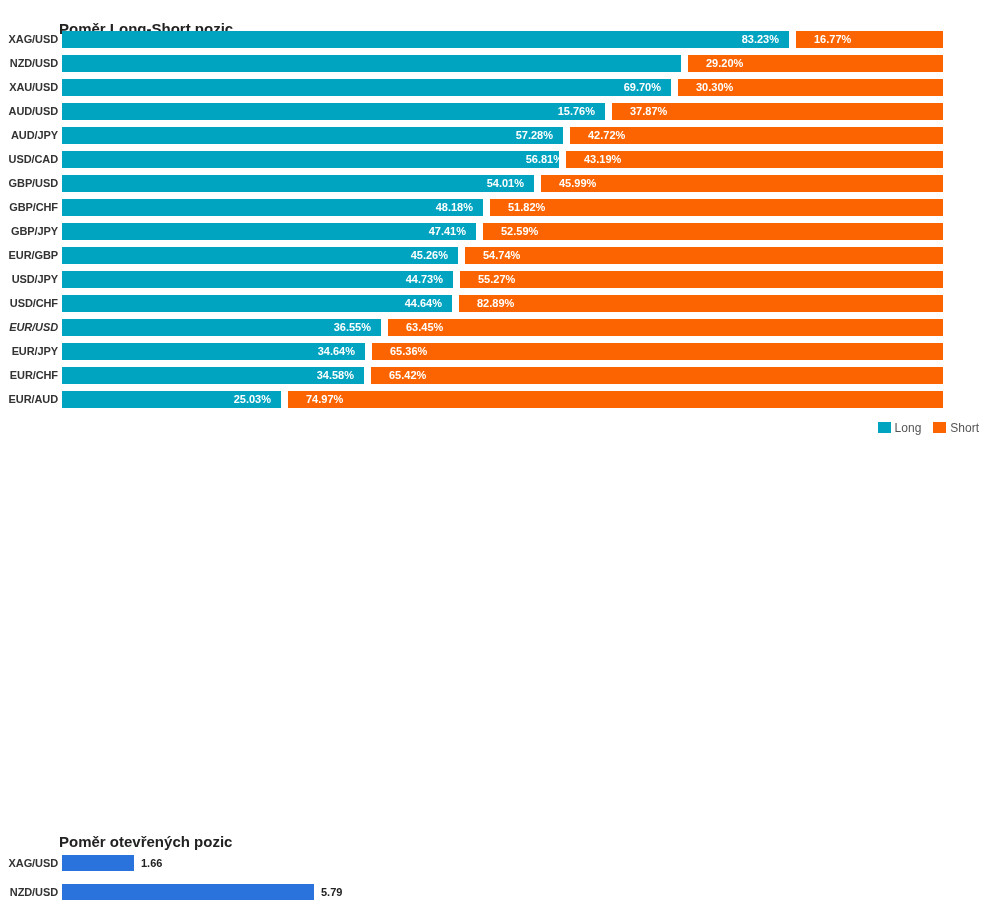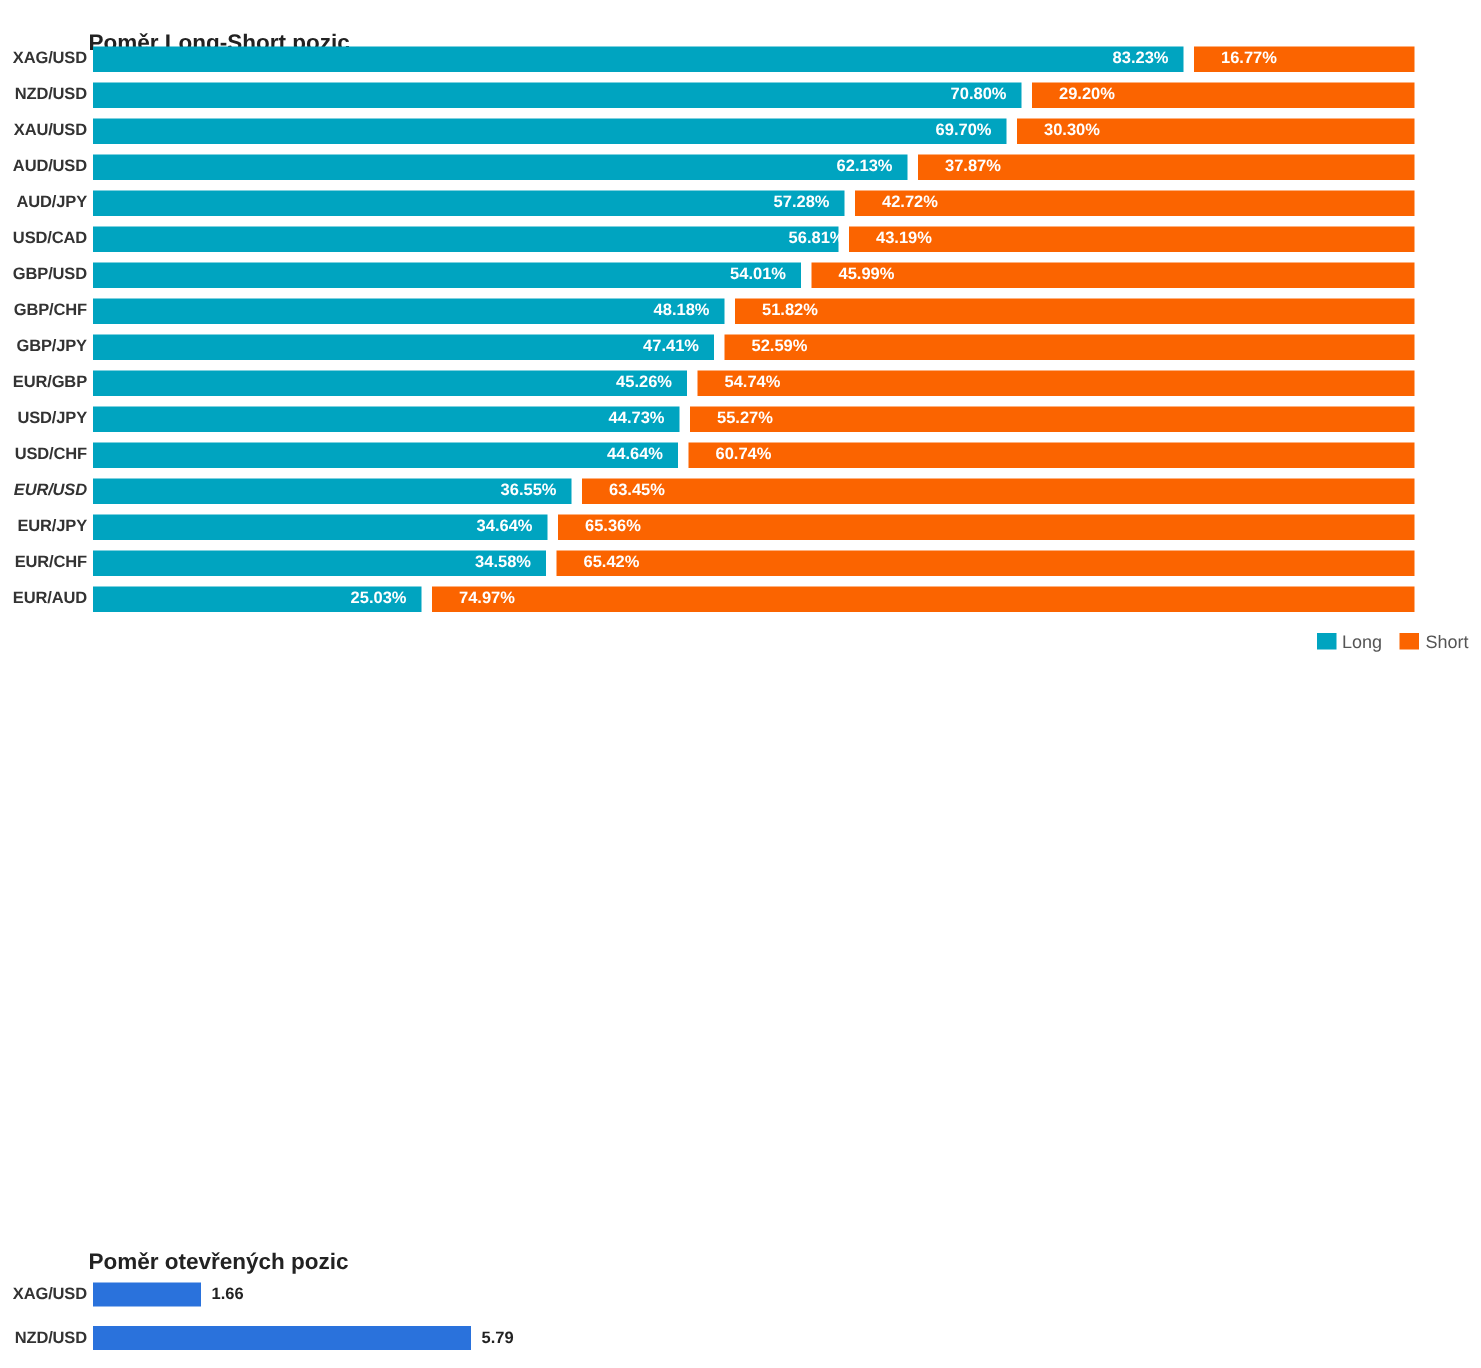--- a/index.html
+++ b/index.html
@@ -123,35 +123,34 @@
         <div class="cat-label" style="top: 2px;">XAG/USD</div>
         <div class="bar-long" style="width: 727px;"></div>
         <div class="bar-short" style="left: 796px; width: 147px;"></div>
         <div class="seg-label lbl-long" style="left: 62px; width: 717px;">83.23%</div>
         <div class="seg-label lbl-short" style="left: 814px; text-align: center;">16.77%</div>
       </div>
       <div class="row">
         <div class="cat-label" style="top: 2px;">NZD/USD</div>
         <div class="bar-long" style="width: 619px;"></div>
         <div class="bar-short" style="left: 688px; width: 255px;"></div>
-        <div class="seg-label lbl-long" style="left: 62px; width: 609px;">70.80%</div>
         <div class="seg-label lbl-short" style="left: 706px;">29.20%</div>
       </div>
       <div class="row">
         <div class="cat-label" style="top: 2px;">XAU/USD</div>
         <div class="bar-long" style="width: 609px;"></div>
         <div class="bar-short" style="left: 678px; width: 265px;"></div>
         <div class="seg-label lbl-long" style="left: 62px; width: 599px;">69.70%</div>
         <div class="seg-label lbl-short" style="left: 696px;">30.30%</div>
       </div>
       <div class="row">
         <div class="cat-label" style="top: 2px;">AUD/USD</div>
         <div class="bar-long" style="width: 543px;"></div>
         <div class="bar-short" style="left: 612px; width: 331px;"></div>
-        <div class="seg-label lbl-long" style="left: 62px; width: 533px;">62.13%</div>
+        <div class="seg-label lbl-long" style="left: 62px; width: 533px;">15.76%</div>
         <div class="seg-label lbl-short" style="left: 630px;">37.87%</div>
       </div>
       <div class="row">
         <div class="cat-label" style="top: 2px;">AUD/JPY</div>
         <div class="bar-long" style="width: 501px;"></div>
         <div class="bar-short" style="left: 570px; width: 373px;"></div>
         <div class="seg-label lbl-long" style="left: 62px; width: 491px;">57.28%</div>
         <div class="seg-label lbl-short" style="left: 588px;">42.72%</div>
       </div>
       <div class="row">
@@ -194,21 +193,21 @@
         <div class="bar-long" style="width: 391px;"></div>
         <div class="bar-short" style="left: 460px; width: 483px;"></div>
         <div class="seg-label lbl-long" style="left: 62px; width: 381px;">44.73%</div>
         <div class="seg-label lbl-short" style="left: 478px;">55.27%</div>
       </div>
       <div class="row">
         <div class="cat-label" style="top: 2px;">USD/CHF</div>
         <div class="bar-long" style="width: 390px;"></div>
         <div class="bar-short" style="left: 459px; width: 484px;"></div>
         <div class="seg-label lbl-long" style="left: 62px; width: 380px;">44.64%</div>
-        <div class="seg-label lbl-short" style="left: 477px;">60.74%</div>
+        <div class="seg-label lbl-short" style="left: 477px;">82.89%</div>
       </div>
       <div class="row">
         <div class="cat-label" style="top: 2px; font-style: italic;">EUR/USD</div>
         <div class="bar-long" style="width: 319px;"></div>
         <div class="bar-short" style="left: 388px; width: 555px;"></div>
         <div class="seg-label lbl-long" style="left: 62px; width: 309px;">36.55%</div>
         <div class="seg-label lbl-short" style="left: 406px;">63.45%</div>
       </div>
       <div class="row">
         <div class="cat-label" style="top: 2px;">EUR/JPY</div>

